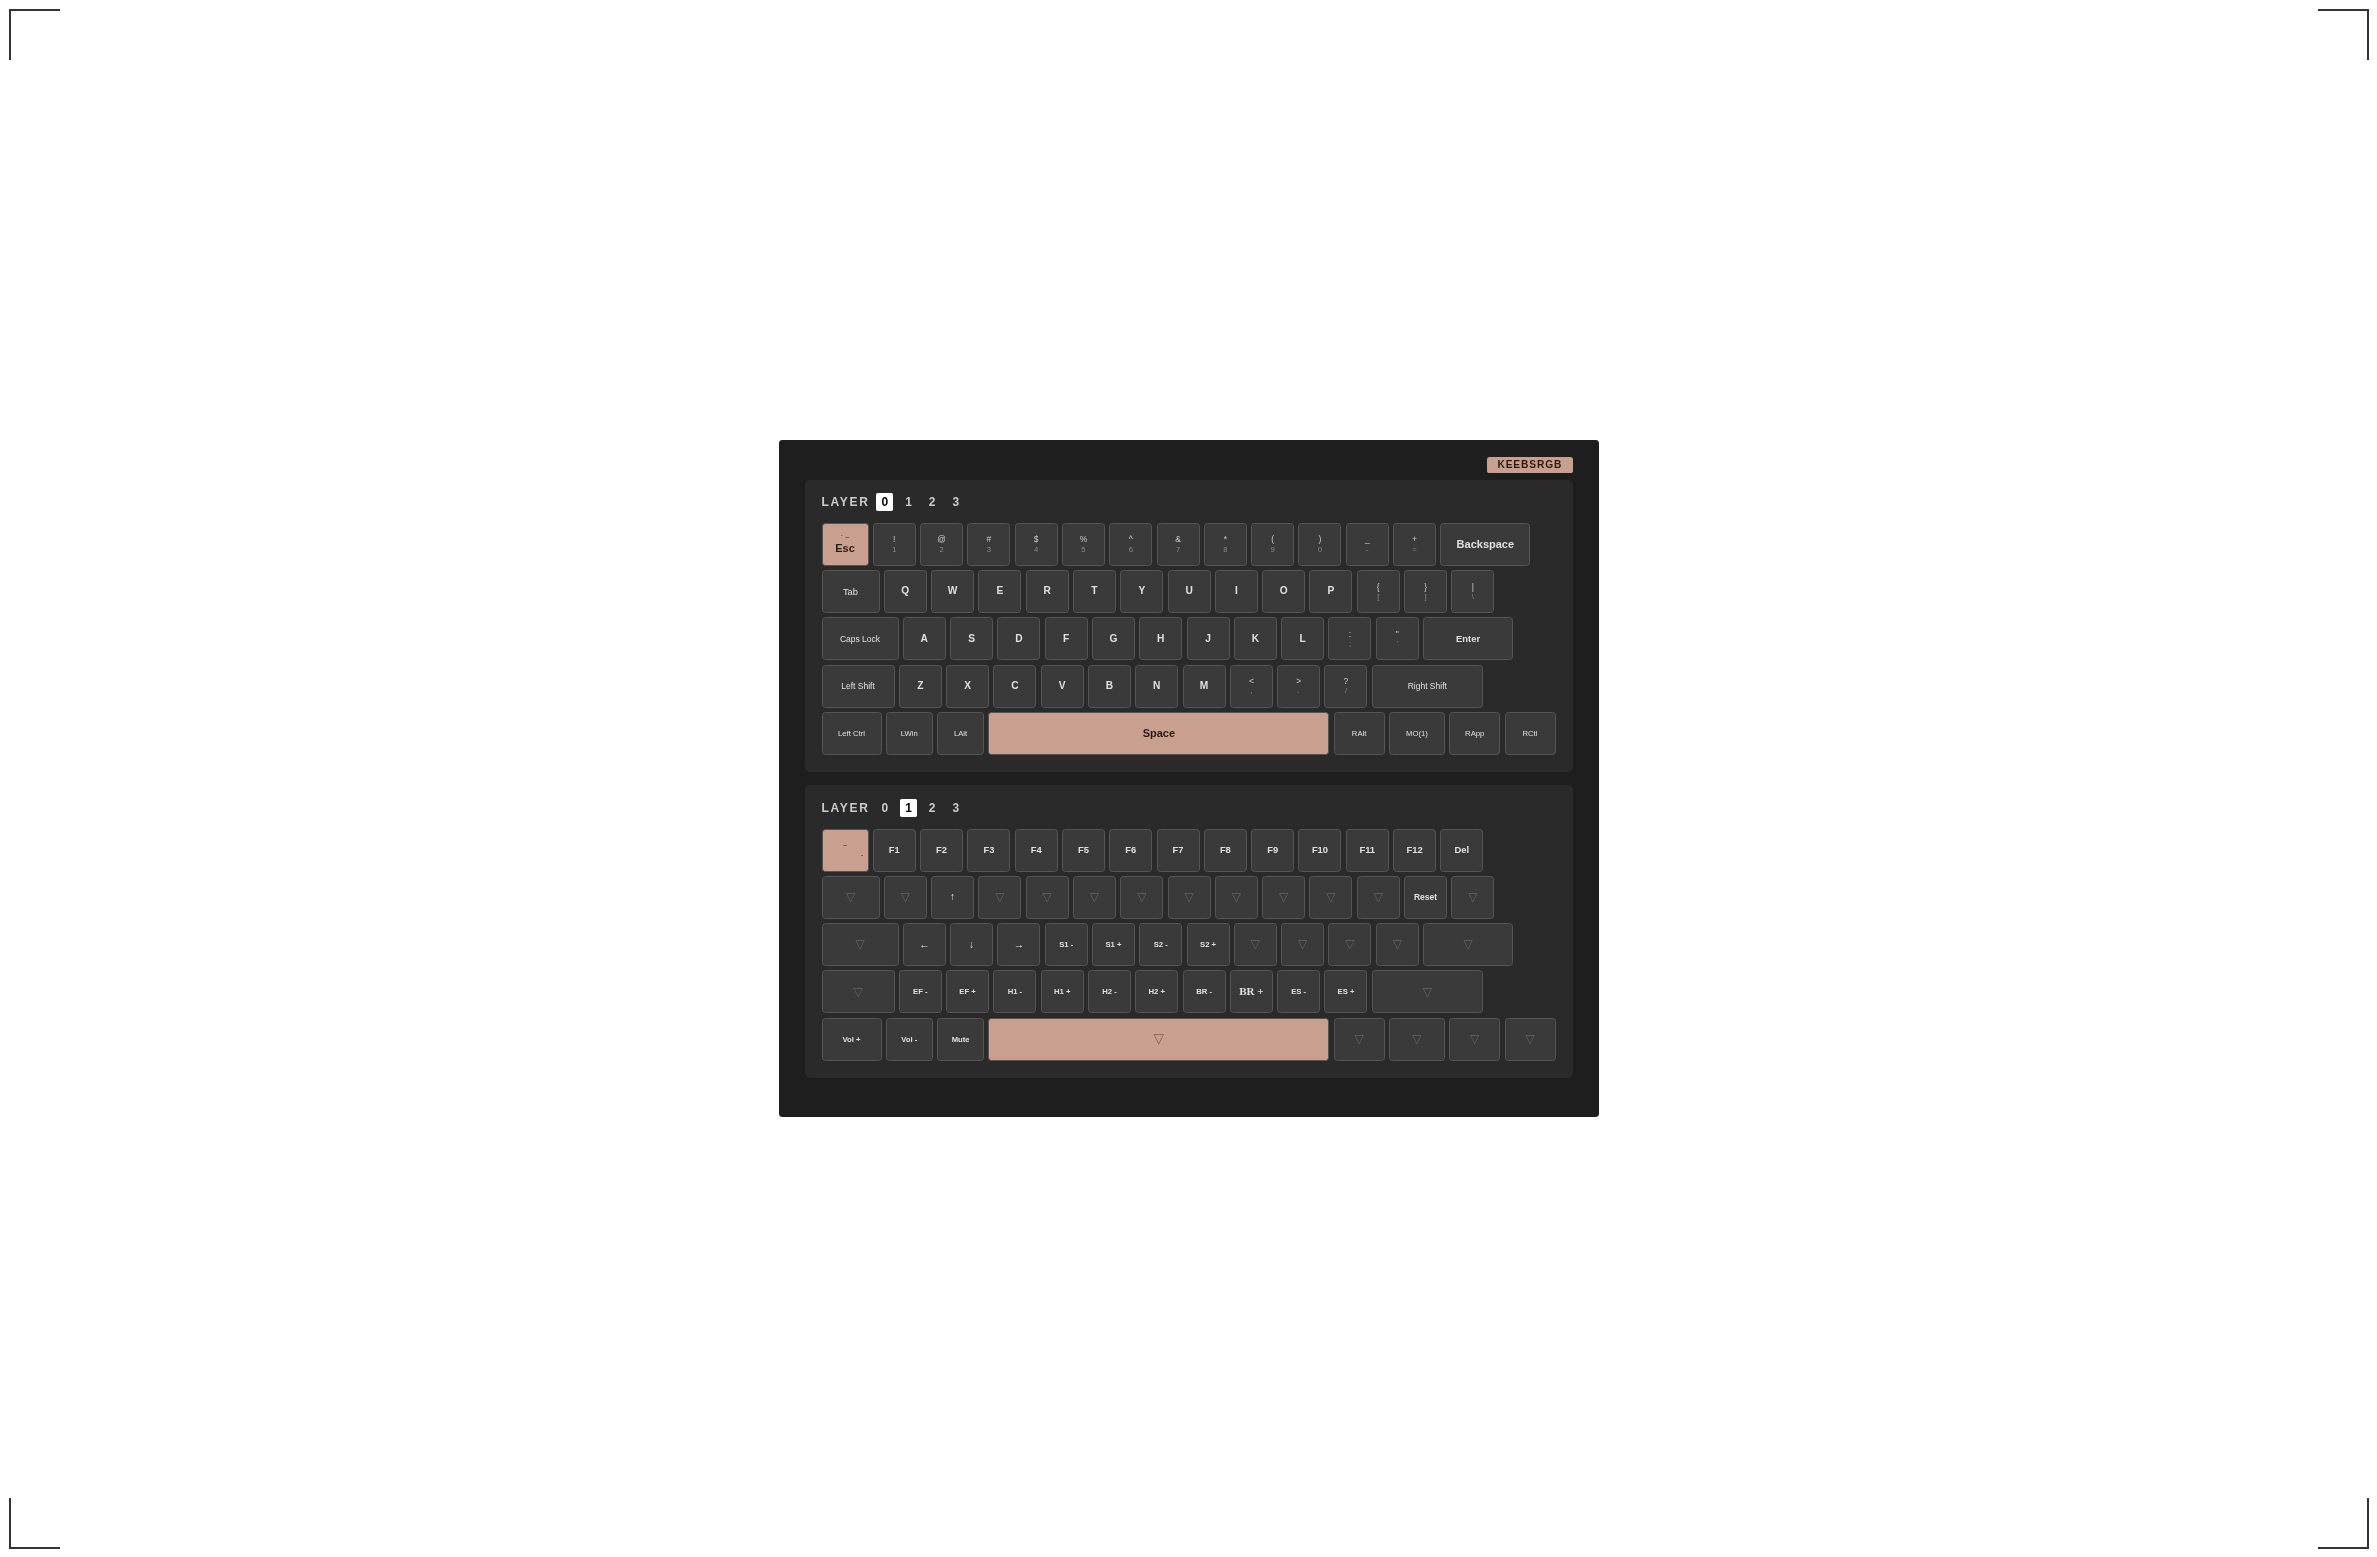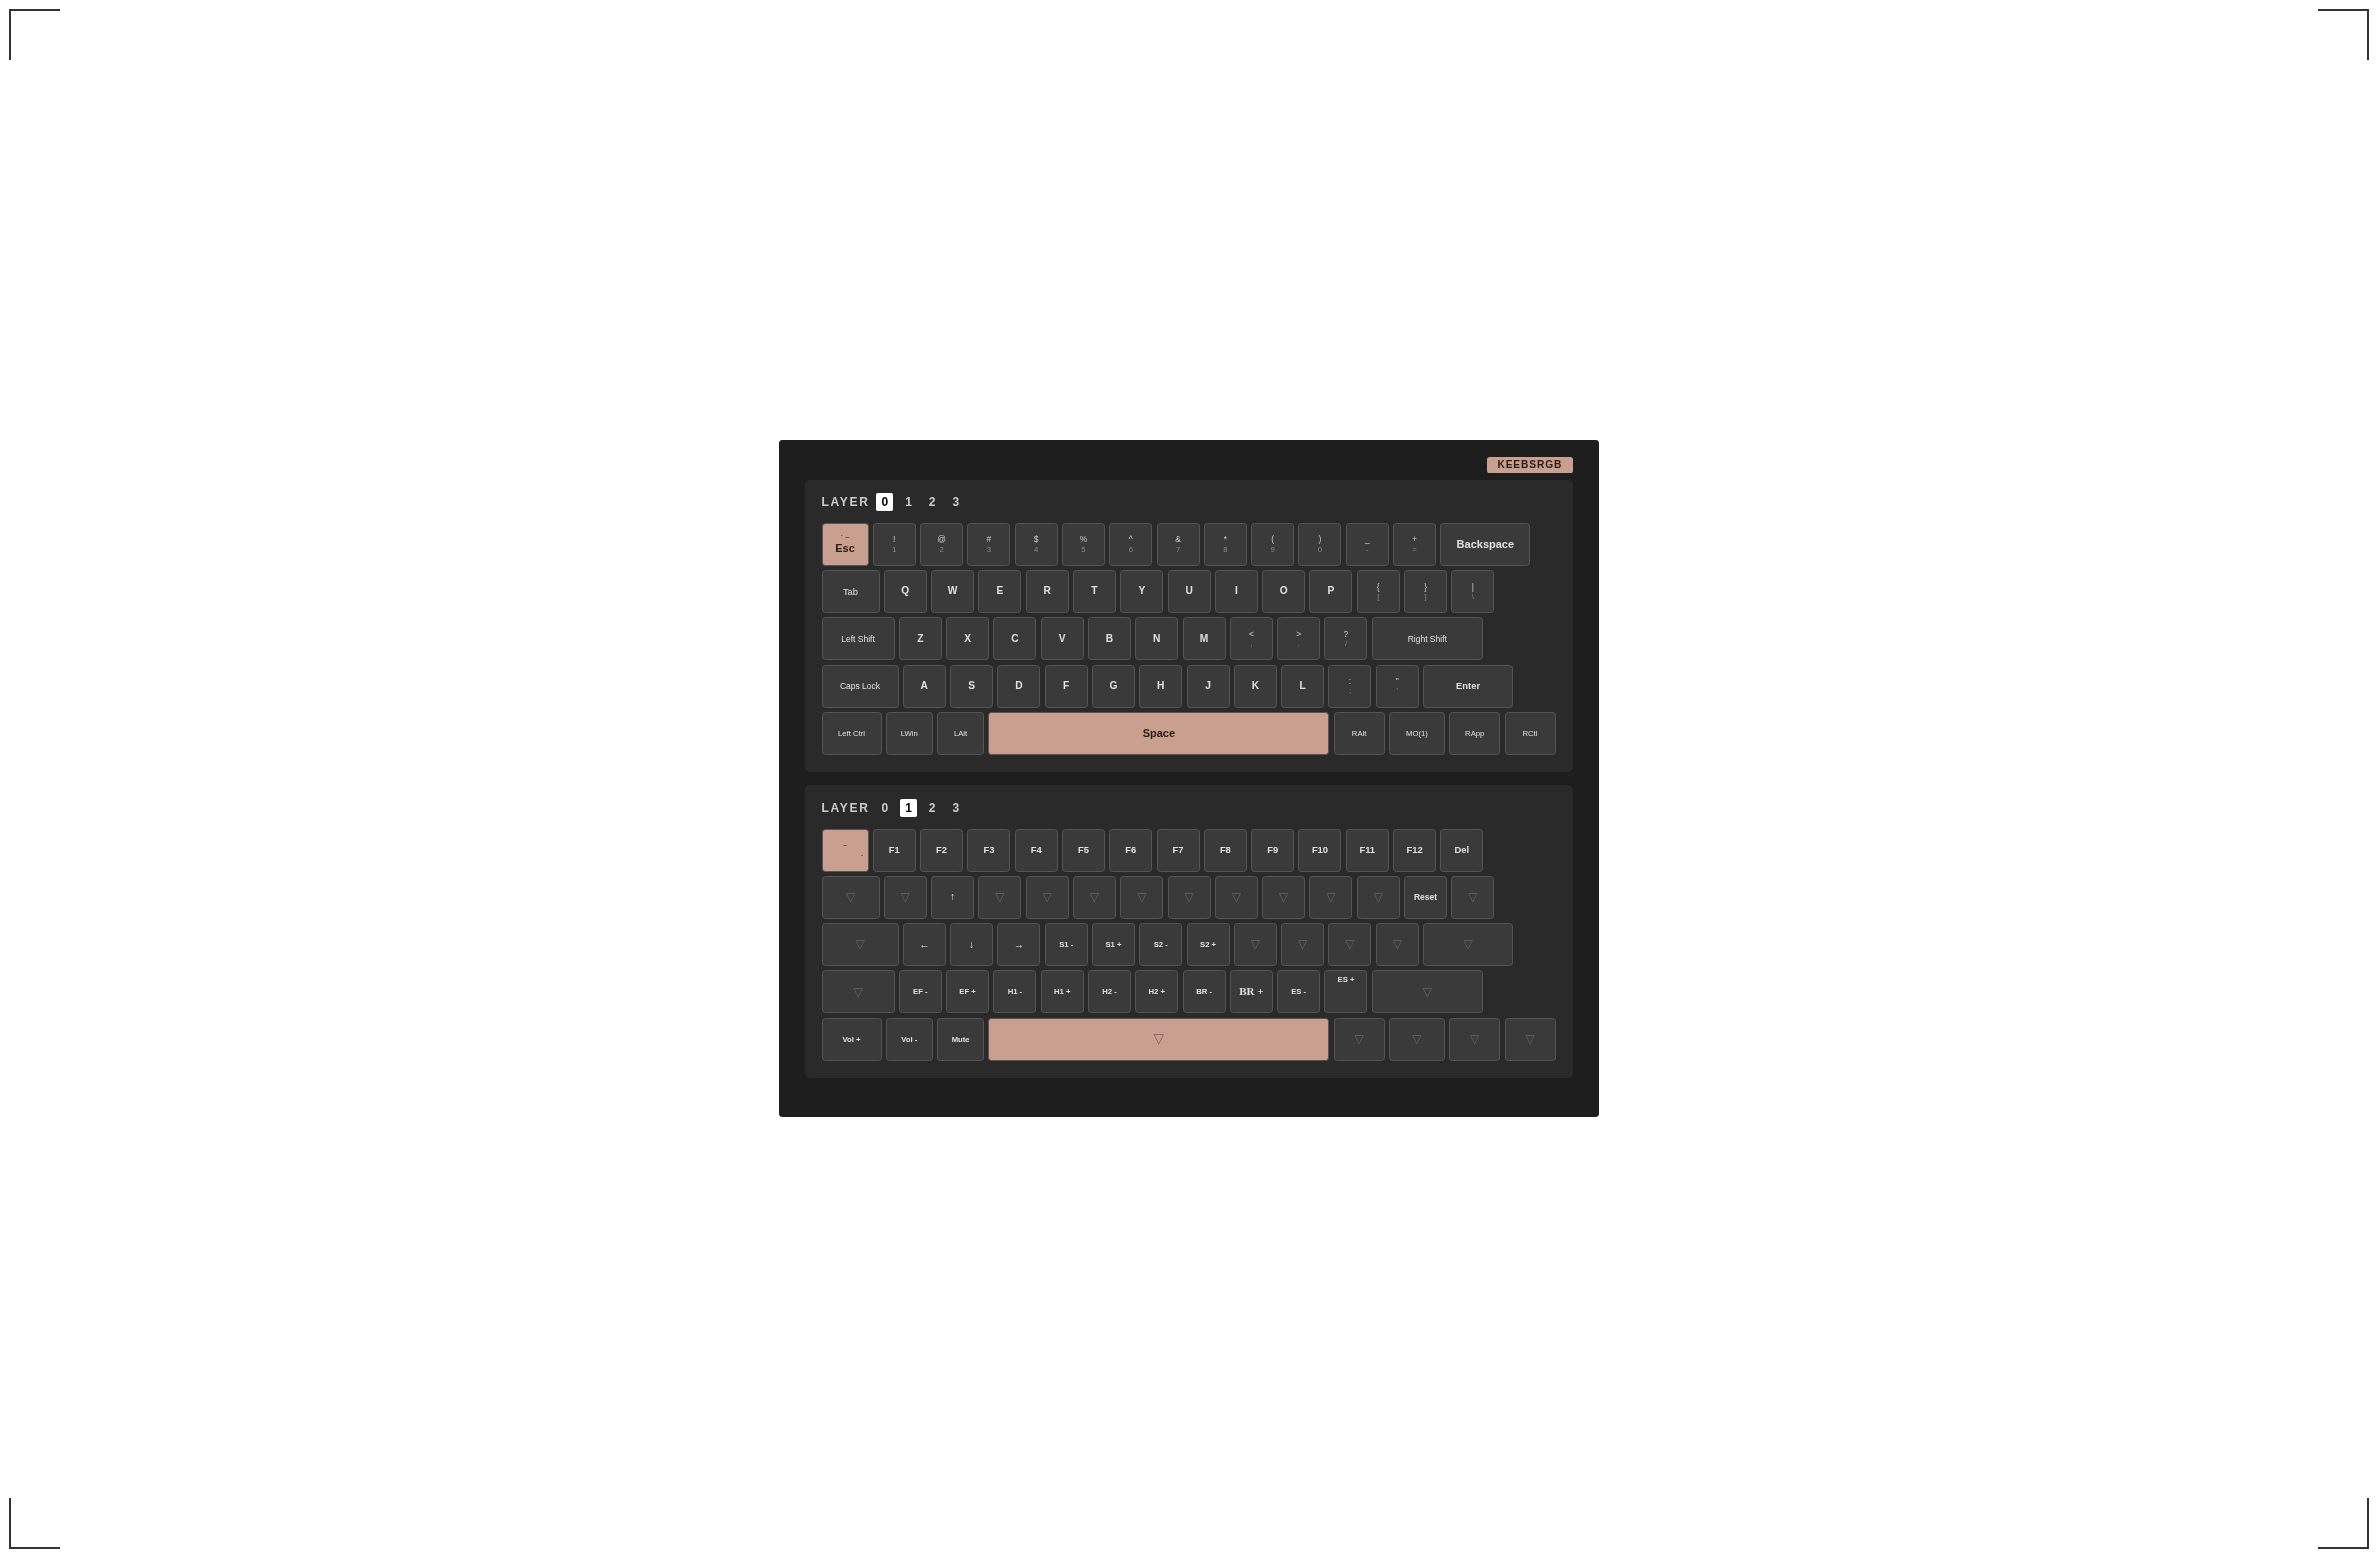--- a/index.html
+++ b/index.html
@@ -276,20 +276,64 @@
           <span class="top-sym">}</span>
           <span class="bot-num">]</span>
         </div>
         <div class="key num-key" style="display: flex; flex-direction: column; justify-content: center; align-items: center;">
           <span class="top-sym">|</span>
           <span class="bot-num">\</span>
         </div>
       </div>
 
       <div class="key-row">
+        <div class="key" style="min-width: 77px; display: flex; flex-direction: column; justify-content: center; align-items: center;">
+          <span style="font-size:8.5px;color:#e0e0e0;margin:auto;">Caps Lock</span>
+        </div>
+        <div class="key" style="display: flex; flex-direction: column; justify-content: center; align-items: center;">
+            <span class="key-main">A</span>
+          </div>
+        <div class="key" style="display: flex; flex-direction: column; justify-content: center; align-items: center;">
+            <span class="key-main">S</span>
+          </div>
+        <div class="key" style="display: flex; flex-direction: column; justify-content: center; align-items: center;">
+            <span class="key-main">D</span>
+          </div>
+        <div class="key" style="display: flex; flex-direction: column; justify-content: center; align-items: center;">
+            <span class="key-main">F</span>
+          </div>
+        <div class="key" style="display: flex; flex-direction: column; justify-content: center; align-items: center;">
+            <span class="key-main">G</span>
+          </div>
+        <div class="key" style="display: flex; flex-direction: column; justify-content: center; align-items: center;">
+            <span class="key-main">H</span>
+          </div>
+        <div class="key" style="display: flex; flex-direction: column; justify-content: center; align-items: center;">
+            <span class="key-main">J</span>
+          </div>
+        <div class="key" style="display: flex; flex-direction: column; justify-content: center; align-items: center;">
+            <span class="key-main">K</span>
+          </div>
+        <div class="key" style="display: flex; flex-direction: column; justify-content: center; align-items: center;">
+            <span class="key-main">L</span>
+          </div>
+        <div class="key num-key" style="display: flex; flex-direction: column; justify-content: center; align-items: center;">
+          <span class="top-sym">:</span>
+          <span class="bot-num">;</span>
+        </div>
+        <div class="key num-key" style="display: flex; flex-direction: column; justify-content: center; align-items: center;">
+          <span class="top-sym">"</span>
+          <span class="bot-num">'</span>
+        </div>
+        <div class="key" style="min-width: 90px; display: flex; flex-direction: column; justify-content: center; align-items: center;">
+          <span style="font-size:9.4px;font-weight:bold;color:#e0e0e0;margin:auto;">Enter</span>
+        </div>
+      </div>
+
+      <div class="key-row">
         <div class="key" style="min-width: 73px; display: flex; flex-direction: column; justify-content: center; align-items: center;">
           <span style="font-size:8.5px;color:#e0e0e0;margin:auto;">Left Shift</span>
         </div>
         <div class="key" style="display: flex; flex-direction: column; justify-content: center; align-items: center;">
             <span class="key-main">Z</span>
           </div>
         <div class="key" style="display: flex; flex-direction: column; justify-content: center; align-items: center;">
             <span class="key-main">X</span>
           </div>
         <div class="key" style="display: flex; flex-direction: column; justify-content: center; align-items: center;">
@@ -314,64 +358,20 @@
         <div class="key num-key" style="display: flex; flex-direction: column; justify-content: center; align-items: center;">
           <span class="top-sym">&gt;</span>
           <span class="bot-num">.</span>
         </div>
         <div class="key num-key" style="display: flex; flex-direction: column; justify-content: center; align-items: center;">
           <span class="top-sym">?</span>
           <span class="bot-num">/</span>
         </div>
         <div class="key" style="min-width: 111px; display: flex; flex-direction: column; justify-content: center; align-items: center;">
           <span style="font-size:8.5px;color:#e0e0e0;margin:auto;">Right Shift</span>
-        </div>
-      </div>
-
-      <div class="key-row">
-        <div class="key" style="min-width: 77px; display: flex; flex-direction: column; justify-content: center; align-items: center;">
-          <span style="font-size:8.5px;color:#e0e0e0;margin:auto;">Caps Lock</span>
-        </div>
-        <div class="key" style="display: flex; flex-direction: column; justify-content: center; align-items: center;">
-            <span class="key-main">A</span>
-          </div>
-        <div class="key" style="display: flex; flex-direction: column; justify-content: center; align-items: center;">
-            <span class="key-main">S</span>
-          </div>
-        <div class="key" style="display: flex; flex-direction: column; justify-content: center; align-items: center;">
-            <span class="key-main">D</span>
-          </div>
-        <div class="key" style="display: flex; flex-direction: column; justify-content: center; align-items: center;">
-            <span class="key-main">F</span>
-          </div>
-        <div class="key" style="display: flex; flex-direction: column; justify-content: center; align-items: center;">
-            <span class="key-main">G</span>
-          </div>
-        <div class="key" style="display: flex; flex-direction: column; justify-content: center; align-items: center;">
-            <span class="key-main">H</span>
-          </div>
-        <div class="key" style="display: flex; flex-direction: column; justify-content: center; align-items: center;">
-            <span class="key-main">J</span>
-          </div>
-        <div class="key" style="display: flex; flex-direction: column; justify-content: center; align-items: center;">
-            <span class="key-main">K</span>
-          </div>
-        <div class="key" style="display: flex; flex-direction: column; justify-content: center; align-items: center;">
-            <span class="key-main">L</span>
-          </div>
-        <div class="key num-key" style="display: flex; flex-direction: column; justify-content: center; align-items: center;">
-          <span class="top-sym">:</span>
-          <span class="bot-num">;</span>
-        </div>
-        <div class="key num-key" style="display: flex; flex-direction: column; justify-content: center; align-items: center;">
-          <span class="top-sym">"</span>
-          <span class="bot-num">'</span>
-        </div>
-        <div class="key" style="min-width: 90px; display: flex; flex-direction: column; justify-content: center; align-items: center;">
-          <span style="font-size:9.4px;font-weight:bold;color:#e0e0e0;margin:auto;">Enter</span>
         </div>
       </div>
 
       <div class="key-row">
         <div class="key" style="min-width: 60px; display: flex; flex-direction: column; justify-content: center; align-items: center;">
           <span style="font-size:7.7px;color:#e0e0e0;margin:auto;">Left Ctrl</span>
         </div>
         <div class="key" style="min-width: 47px; display: flex; flex-direction: column; justify-content: center; align-items: center;">
           <span style="font-size:7.7px;color:#e0e0e0;margin:auto;">LWin</span>
         </div>
@@ -565,21 +565,21 @@
           </div>
         <div class="key" style="display: flex; flex-direction: column; justify-content: center; align-items: center;">
             <span class="key-main" style="font-size:7.7px;">BR -</span>
           </div>
         <div class="key" style="display: flex; flex-direction: column; justify-content: center; align-items: center;">
             <span class="key-main" style="font-size:11px;font-family:Liberation Serif, serif;">BR +</span>
           </div>
         <div class="key" style="display: flex; flex-direction: column; justify-content: center; align-items: center;">
             <span class="key-main" style="font-size:7.7px;">ES -</span>
           </div>
-        <div class="key" style="display: flex; flex-direction: column; justify-content: flex-start; align-items: center;">
+        <div class="key" style="display: flex; flex-direction: column; justify-content: center; align-items: center;">
             <span class="key-main" style="font-size:7.7px;">ES +</span>
           </div>
         <div class="key" style="min-width: 111px; display: flex; flex-direction: column; justify-content: center; align-items: center;">
             <span style="color:#666;font-size:12px;margin:auto;">▽</span>
           </div>
       </div>
 
       <div class="key-row">
         <div class="key" style="min-width: 60px; display: flex; flex-direction: column; justify-content: center; align-items: center;">
             <span class="key-main" style="font-size:7.7px;">Vol +</span>

